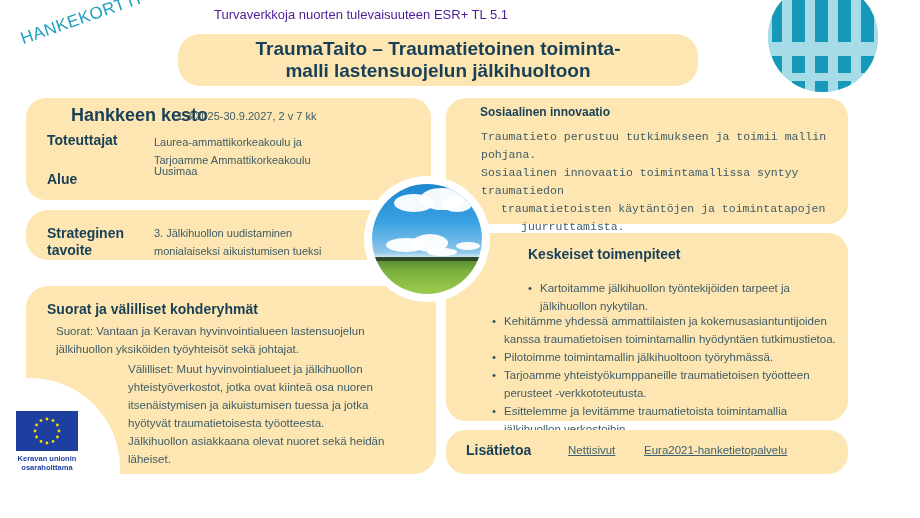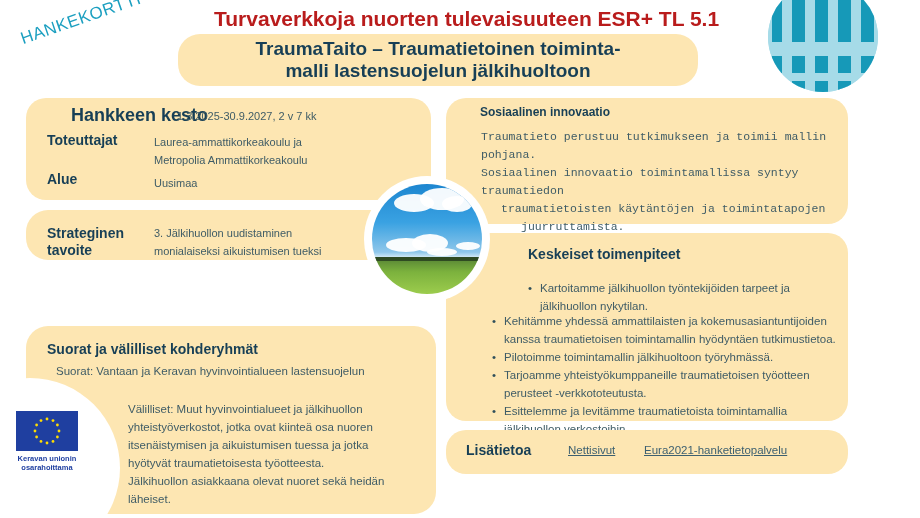--- a/index.html
+++ b/index.html
@@ -13,40 +13,40 @@
   .card { position:absolute; background:#fde6b2; }
   .h { color:#173f56; font-weight:bold; }
   .txt { color:#3f5c66; font-size:11.5px; line-height:18px; }
 
   
   #stamp {
     left:18px; top:30px; color:#1b9fc0; font-size:17px; letter-spacing:0.5px;
     transform:rotate(-19deg); transform-origin:left top;
   }
   #subtitle {
-    left:214px; top:7px; font-size:21px; color:#b91c1c;font-weight:bold;
+    left:214px; top:7px; font-size:13px; color:#4c1d95;
   }
   #title-card {
     left:178px; top:34px; width:520px; height:52px; border-radius:22px;
   }
   #title-text {
     position:absolute; left:0; right:0; top:4px; text-align:center;
     font-size:19px; line-height:22px; color:#173f56; font-weight:bold;
   }
 
   
   #grid-circle {
     left:768px; top:-18px; width:110px; height:110px; border-radius:50%;
     overflow:hidden; background:#a6dbe8;
   }
 
   
   #card-info { left:26px; top:98px; width:405px; height:102px; border-radius:20px; }
   #card-strat { left:26px; top:210px; width:370px; height:50px; border-radius:22px 0 0 22px; }
-  #card-target { left:26px; top:286px; width:410px; height:188px; border-radius:22px 22px 22px 0;margin-top:40px; }
+  #card-target { left:26px; top:286px; width:410px; height:188px; border-radius:22px 22px 22px 0; }
 
   
   #card-innov { left:446px; top:98px; width:402px; height:126px; border-radius:20px; }
   #card-actions { left:446px; top:233px; width:402px; height:188px; border-radius:20px; }
   #card-more { left:446px; top:430px; width:402px; height:44px; border-radius:20px; }
 
   
   #photo-ring {
     left:364px; top:176px; width:126px; height:126px; border-radius:50%;
     background:#ffffff;
@@ -112,41 +112,42 @@
     <rect x="93" y="99" width="13" height="11" fill="#1699b8"></rect>
   </svg>
 </div>
 
 <div id="card-info" class="card">
   <div class="abs h" style="left:21px;top:7px;font-size:18px;padding-left:24px;">Hankkeen kesto</div>
   <div class="abs txt" style="left:151px;top:9px;font-size:11px;">1.3.2025-30.9.2027, 2 v 7 kk</div>
   <div class="abs h" style="left:21px;top:34px;font-size:14px;">Toteuttajat</div>
   <div class="abs txt" style="left:128px;top:35px;font-size:11px;">
     <div>Laurea-ammattikorkeakoulu ja</div>
-    <div>Metropolia Ammattikorkeakoulu</div>
+    <div>Tarjoamme Ammattikorkeakoulu</div>
   </div>
   <div class="abs h" style="left:21px;top:73px;font-size:14px;">Alue</div>
-  <div class="abs txt" style="left:128px;top:76px;font-size:11px;">Uusimaa</div>
+  <div class="abs txt" style="left:128px;top:64px;font-size:11px;">Uusimaa</div>
 </div>
 
 <div id="card-strat" class="card">
   <div class="abs h" style="left:21px;top:15px;font-size:14px;line-height:17px;">
     <div>Strateginen</div>
     <div>tavoite</div>
   </div>
   <div class="abs txt" style="left:128px;top:14px;font-size:11px;">
     <div>3. Jälkihuollon uudistaminen</div>
     <div>monialaiseksi aikuistumisen tueksi</div>
   </div>
 </div>
 
 <div id="card-target" class="card">
   <div class="abs h" style="left:21px;top:15px;font-size:14px;">Suorat ja välilliset kohderyhmät</div>
   <div class="abs txt" style="left:30px;top:36px;">
     <div>Suorat: Vantaan ja Keravan hyvinvointialueen lastensuojelun</div>
+    <div>jälkihuollon yksiköiden työyhteisöt sekä johtajat.</div>
   </div>
   <div class="abs txt" style="left:102px;top:74px;">
     <div>Välilliset: Muut hyvinvointialueet ja jälkihuollon</div>
     <div>yhteistyöverkostot, jotka ovat kiinteä osa nuoren</div>
     <div>itsenäistymisen ja aikuistumisen tuessa ja jotka</div>
     <div>hyötyvät traumatietoisesta työotteesta.</div>
     <div>Jälkihuollon asiakkaana olevat nuoret sekä heidän</div>
     <div>läheiset.</div>
   </div>
 </div>

